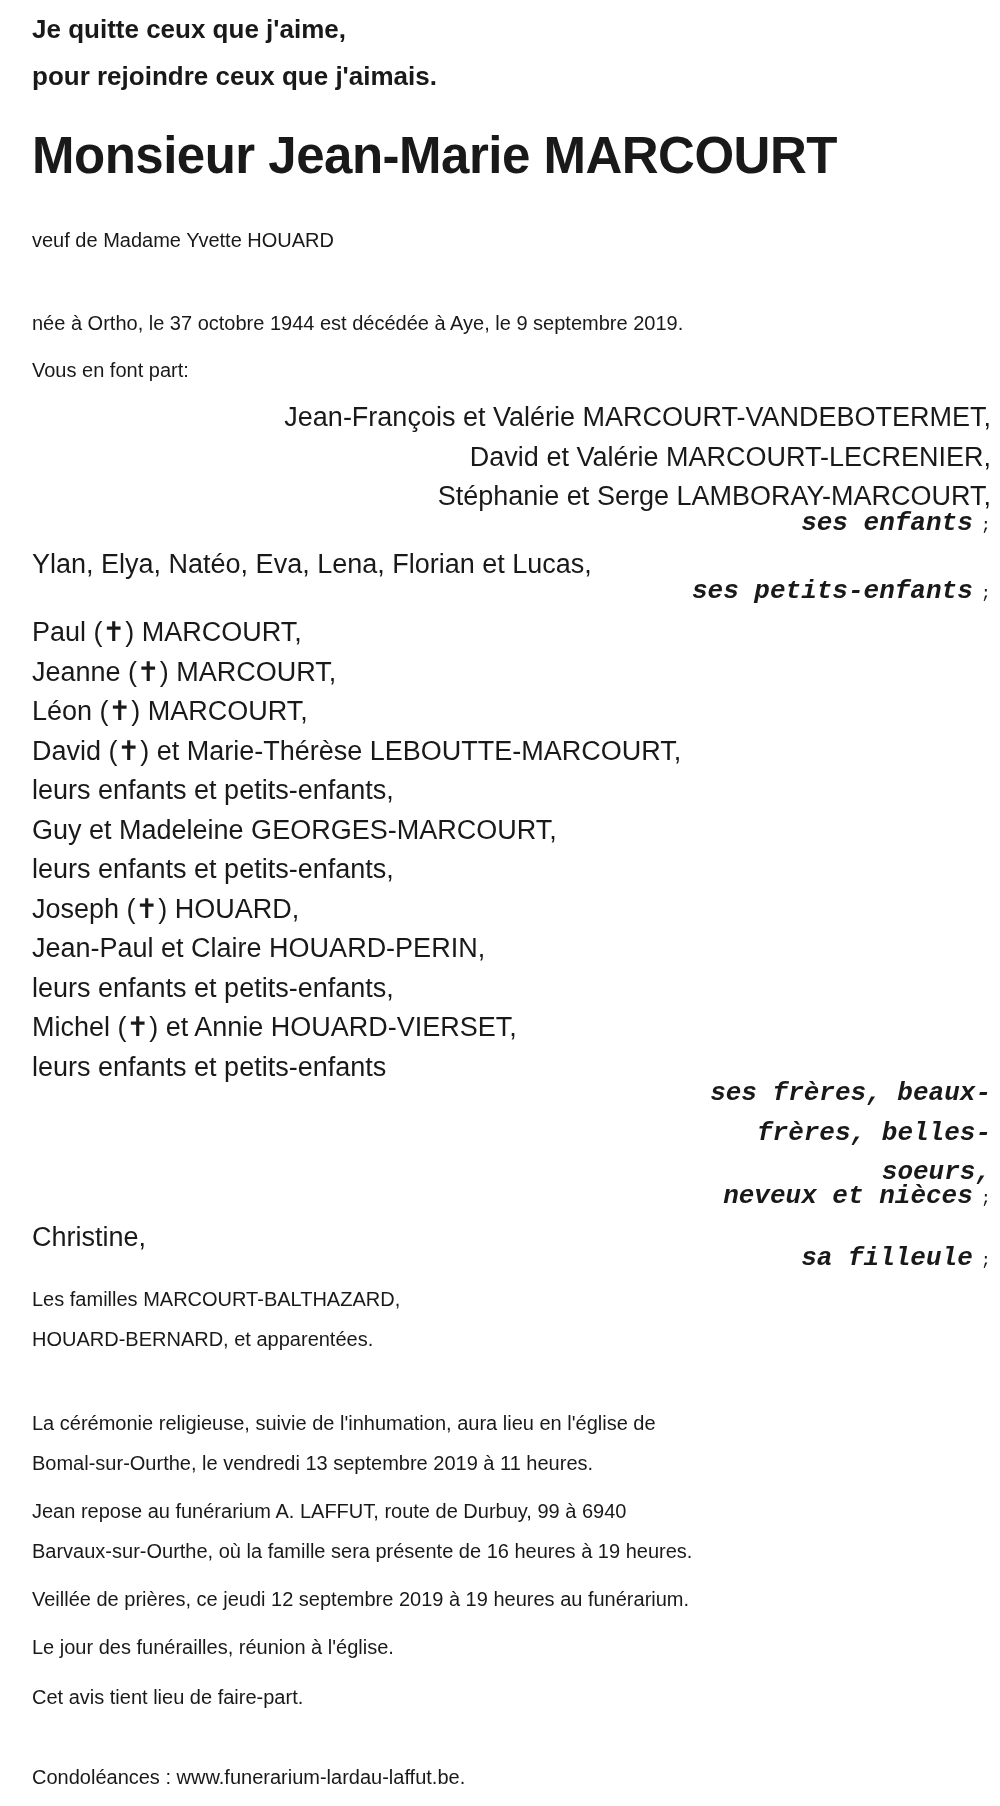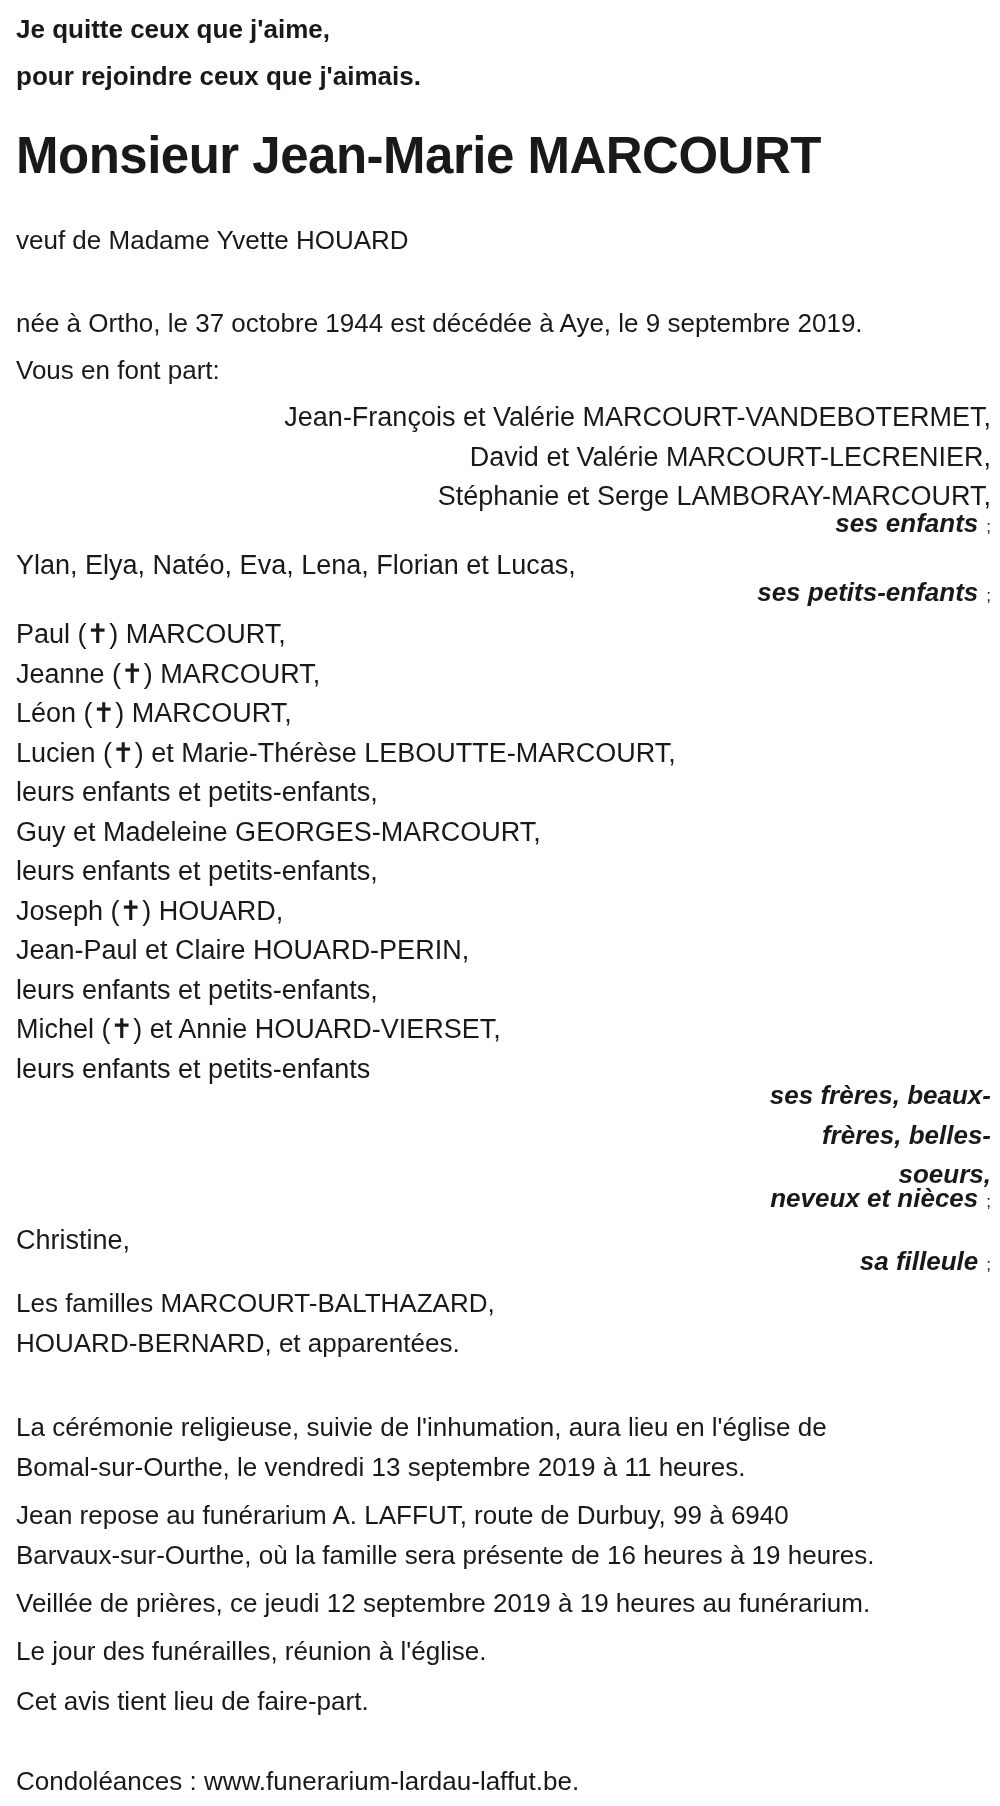--- a/index.html
+++ b/index.html
@@ -9,58 +9,60 @@
   }
   body {
     width: 1000px;
     height: 1806px;
     font-family: "Liberation Sans", "DejaVu Sans", sans-serif;
     color: #191919;
     overflow: hidden;
   }
   .doc {
     padding: 6px 9px 0 16px;
+    margin-left: 16px;
   }
   .epigraph {
     margin: 0;
     font-size: 26px;
     font-weight: 700;
     line-height: 47px;
     white-space: pre-line;
   }
   .name {
     margin: 32px 0 0 0;
     font-size: 51px;
     font-weight: 700;
     line-height: 48px;
     letter-spacing: -0.5px;
   }
   .body {
     margin: 0;
-    font-size: 26px;
+    font-size: 20px;
     font-weight: 400;
     line-height: 40px;
   }
   .relation { margin-top: 40px; }
   .life     { margin-top: 43px; }
   .intro    { margin-top: 7px; }
   .fam-group { margin: 0; }
   .group-children { margin-top: 8px; text-align: right; }
   .fam-line {
     font-size: 27px;
     line-height: 39.5px;
   }
   .kin-label {
     margin: -13px 0 0 0;
     text-align: right;
     font-size: 26px;
     font-weight: 700;
     font-style: italic;
     line-height: 39.5px;
     white-space: pre-line;
+    font-family: Liberation Mono, monospace;
   }
   .kin-label.pull16 { margin-top: -16px; }
   .kin-label.pull19 { margin-top: -19px; }
   .semi {
     font-style: normal;
     font-weight: 400;
     font-size: 17px;
     margin-left: 8px;
   }
   .families {
@@ -100,21 +102,21 @@
 
   <div class="fam-group">
     <div class="fam-line">Ylan, Elya, Natéo, Eva, Lena, Florian et Lucas,</div>
   </div>
   <div class="kin-label"><span>ses petits-enfants</span><span class="semi">;</span></div>
 
   <div class="fam-group">
     <div class="fam-line">Paul (✝) MARCOURT,</div>
     <div class="fam-line">Jeanne (✝) MARCOURT,</div>
     <div class="fam-line">Léon (✝) MARCOURT,</div>
-    <div class="fam-line">Lucien (✝) et Marie-Thérèse LEBOUTTE-MARCOURT,</div>
+    <div class="fam-line">David (✝) et Marie-Thérèse LEBOUTTE-MARCOURT,</div>
     <div class="fam-line">leurs enfants et petits-enfants,</div>
     <div class="fam-line">Guy et Madeleine GEORGES-MARCOURT,</div>
     <div class="fam-line">leurs enfants et petits-enfants,</div>
     <div class="fam-line">Joseph (✝) HOUARD,</div>
     <div class="fam-line">Jean-Paul et Claire HOUARD-PERIN,</div>
     <div class="fam-line">leurs enfants et petits-enfants,</div>
     <div class="fam-line">Michel (✝) et Annie HOUARD-VIERSET,</div>
     <div class="fam-line">leurs enfants et petits-enfants</div>
   </div>
   <div class="kin-label"><span>ses frères, beaux-

